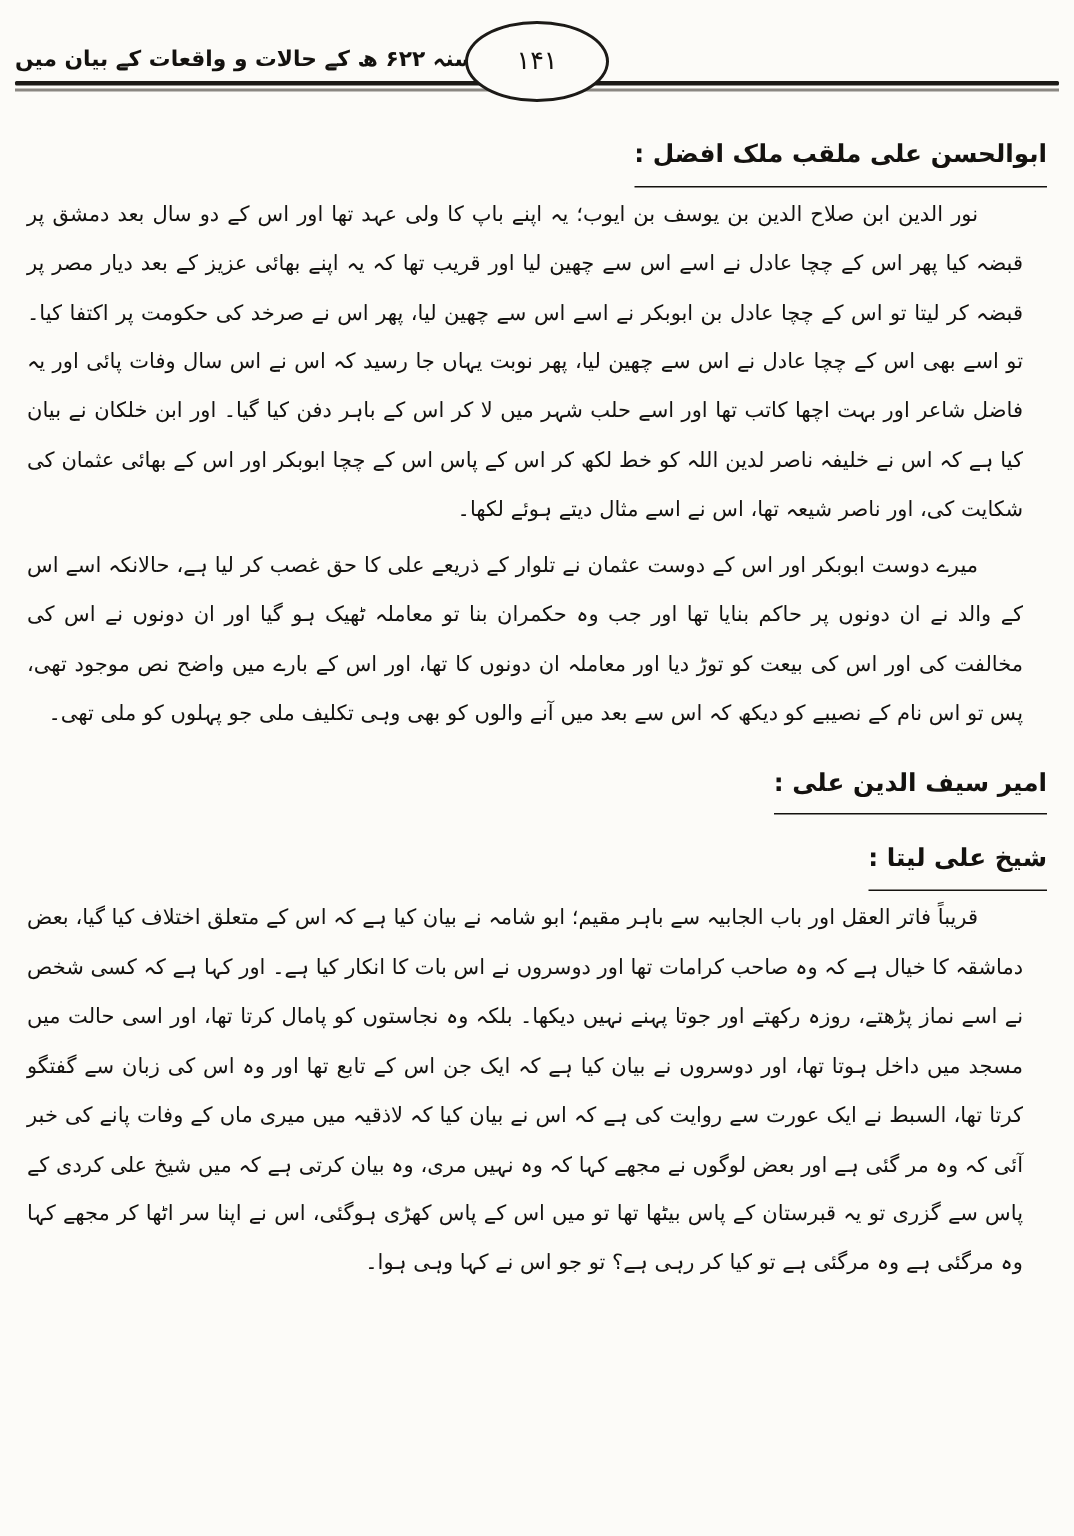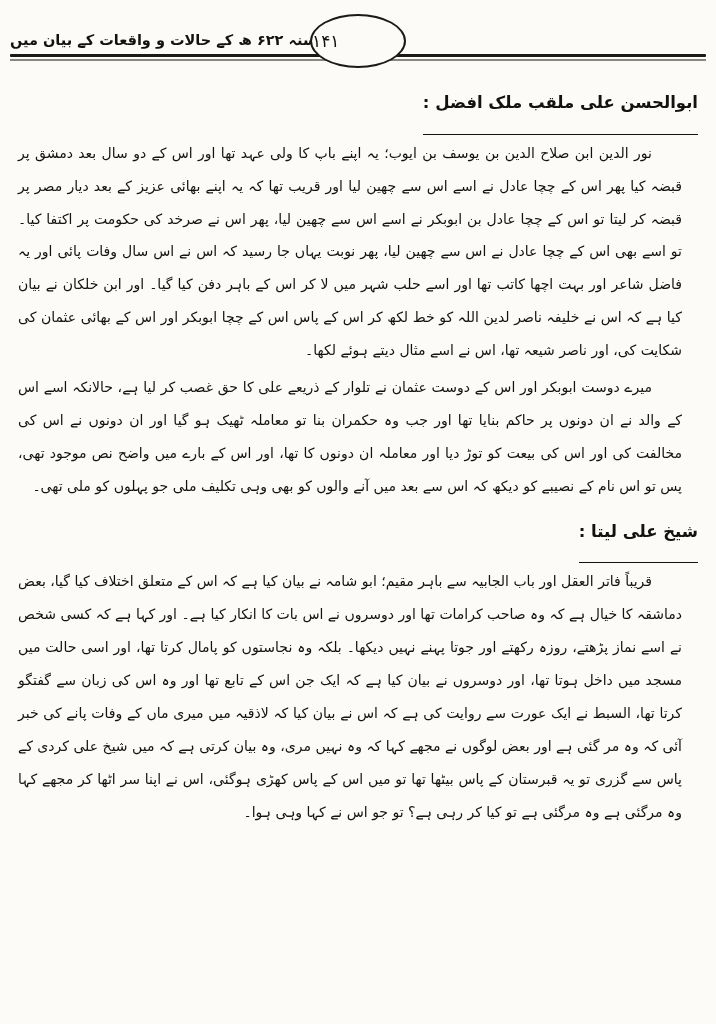--- a/index.html
+++ b/index.html
@@ -47,21 +47,21 @@
     margin-top:2px;height:1.5px;background:#8a8782;
   }
   .page-number-badge{
     position:absolute;
     left:50%;top:-40px;
     transform:translateX(-50%);
     width:92px;height:50px;
     background:#fcfbf8;
     border:2.5px solid #1c1a17;
     border-radius:50%;
-    display:flex;align-items:center;justify-content:flex-end;
+    display:flex;align-items:center;justify-content:center;
     font-size:17px;
     z-index:2;
   }
   
   .main-title{
     margin:34px 0 18px 0;
     text-align:center;
     font-size:31px;
     font-weight:bold;
     letter-spacing:0.5px;
@@ -75,21 +75,21 @@
   }
   .section-heading{
     margin:10px 0 2px 0;
     text-align:right;
     font-size:16.5px;
     font-weight:bold;
   }
   .section-heading .underlined{
     display:inline-block;
     border-bottom:1.6px solid #14120f;
-    padding-bottom:11px;
+    padding-bottom:1px;
   }
   .body-paragraph{
     margin:0 16px 4px 0;
     text-align:justify;
     text-indent:30px;
   }
 </style>
 </head>
 <body>
 
@@ -111,20 +111,23 @@
 
 
   <div class="content">
 
     <h2 class="section-heading">
       <span class="underlined">ابوالحسن علی ملقب ملک افضل :</span>
     </h2>
     <p class="body-paragraph">نور الدین ابن صلاح الدین بن یوسف بن ایوب؛ یہ اپنے باپ کا ولی عہد تھا اور اس کے دو سال بعد دمشق پر قبضہ کیا پھر اس کے چچا عادل نے اسے اس سے چھین لیا اور قریب تھا کہ یہ اپنے بھائی عزیز کے بعد دیار مصر پر قبضہ کر لیتا تو اس کے چچا عادل بن ابوبکر نے اسے اس سے چھین لیا، پھر اس نے صرخد کی حکومت پر اکتفا کیا۔ تو اسے بھی اس کے چچا عادل نے اس سے چھین لیا، پھر نوبت یہاں جا رسید کہ اس نے اس سال وفات پائی اور یہ فاضل شاعر اور بہت اچھا کاتب تھا اور اسے حلب شہر میں لا کر اس کے باہر دفن کیا گیا۔ اور ابن خلکان نے بیان کیا ہے کہ اس نے خلیفہ ناصر لدین اللہ کو خط لکھ کر اس کے پاس اس کے چچا ابوبکر اور اس کے بھائی عثمان کی شکایت کی، اور ناصر شیعہ تھا، اس نے اسے مثال دیتے ہوئے لکھا۔</p>
     <p class="body-paragraph">میرے دوست ابوبکر اور اس کے دوست عثمان نے تلوار کے ذریعے علی کا حق غصب کر لیا ہے، حالانکہ اسے اس کے والد نے ان دونوں پر حاکم بنایا تھا اور جب وہ حکمران بنا تو معاملہ ٹھیک ہو گیا اور ان دونوں نے اس کی مخالفت کی اور اس کی بیعت کو توڑ دیا اور معاملہ ان دونوں کا تھا، اور اس کے بارے میں واضح نص موجود تھی، پس تو اس نام کے نصیبے کو دیکھ کہ اس سے بعد میں آنے والوں کو بھی وہی تکلیف ملی جو پہلوں کو ملی تھی۔</p>
 
+    <h2 class="section-heading">
+      <span class="underlined">امیر سیف الدین علی :</span>
+    </h2>
 
     <h2 class="section-heading">
       <span class="underlined">شیخ علی لیتا :</span>
     </h2>
     <p class="body-paragraph">قریباً فاتر العقل اور باب الجابیہ سے باہر مقیم؛ ابو شامہ نے بیان کیا ہے کہ اس کے متعلق اختلاف کیا گیا، بعض دماشقہ کا خیال ہے کہ وہ صاحب کرامات تھا اور دوسروں نے اس بات کا انکار کیا ہے۔ اور کہا ہے کہ کسی شخص نے اسے نماز پڑھتے، روزہ رکھتے اور جوتا پہنے نہیں دیکھا۔ بلکہ وہ نجاستوں کو پامال کرتا تھا، اور اسی حالت میں مسجد میں داخل ہوتا تھا، اور دوسروں نے بیان کیا ہے کہ ایک جن اس کے تابع تھا اور وہ اس کی زبان سے گفتگو کرتا تھا، السبط نے ایک عورت سے روایت کی ہے کہ اس نے بیان کیا کہ لاذقیہ میں میری ماں کے وفات پانے کی خبر آئی کہ وہ مر گئی ہے اور بعض لوگوں نے مجھے کہا کہ وہ نہیں مری، وہ بیان کرتی ہے کہ میں شیخ علی کردی کے پاس سے گزری تو یہ قبرستان کے پاس بیٹھا تھا تو میں اس کے پاس کھڑی ہوگئی، اس نے اپنا سر اٹھا کر مجھے کہا وہ مرگئی ہے وہ مرگئی ہے تو کیا کر رہی ہے؟ تو جو اس نے کہا وہی ہوا۔</p>
 
   </div>
 </div>
 
 </body></html>

